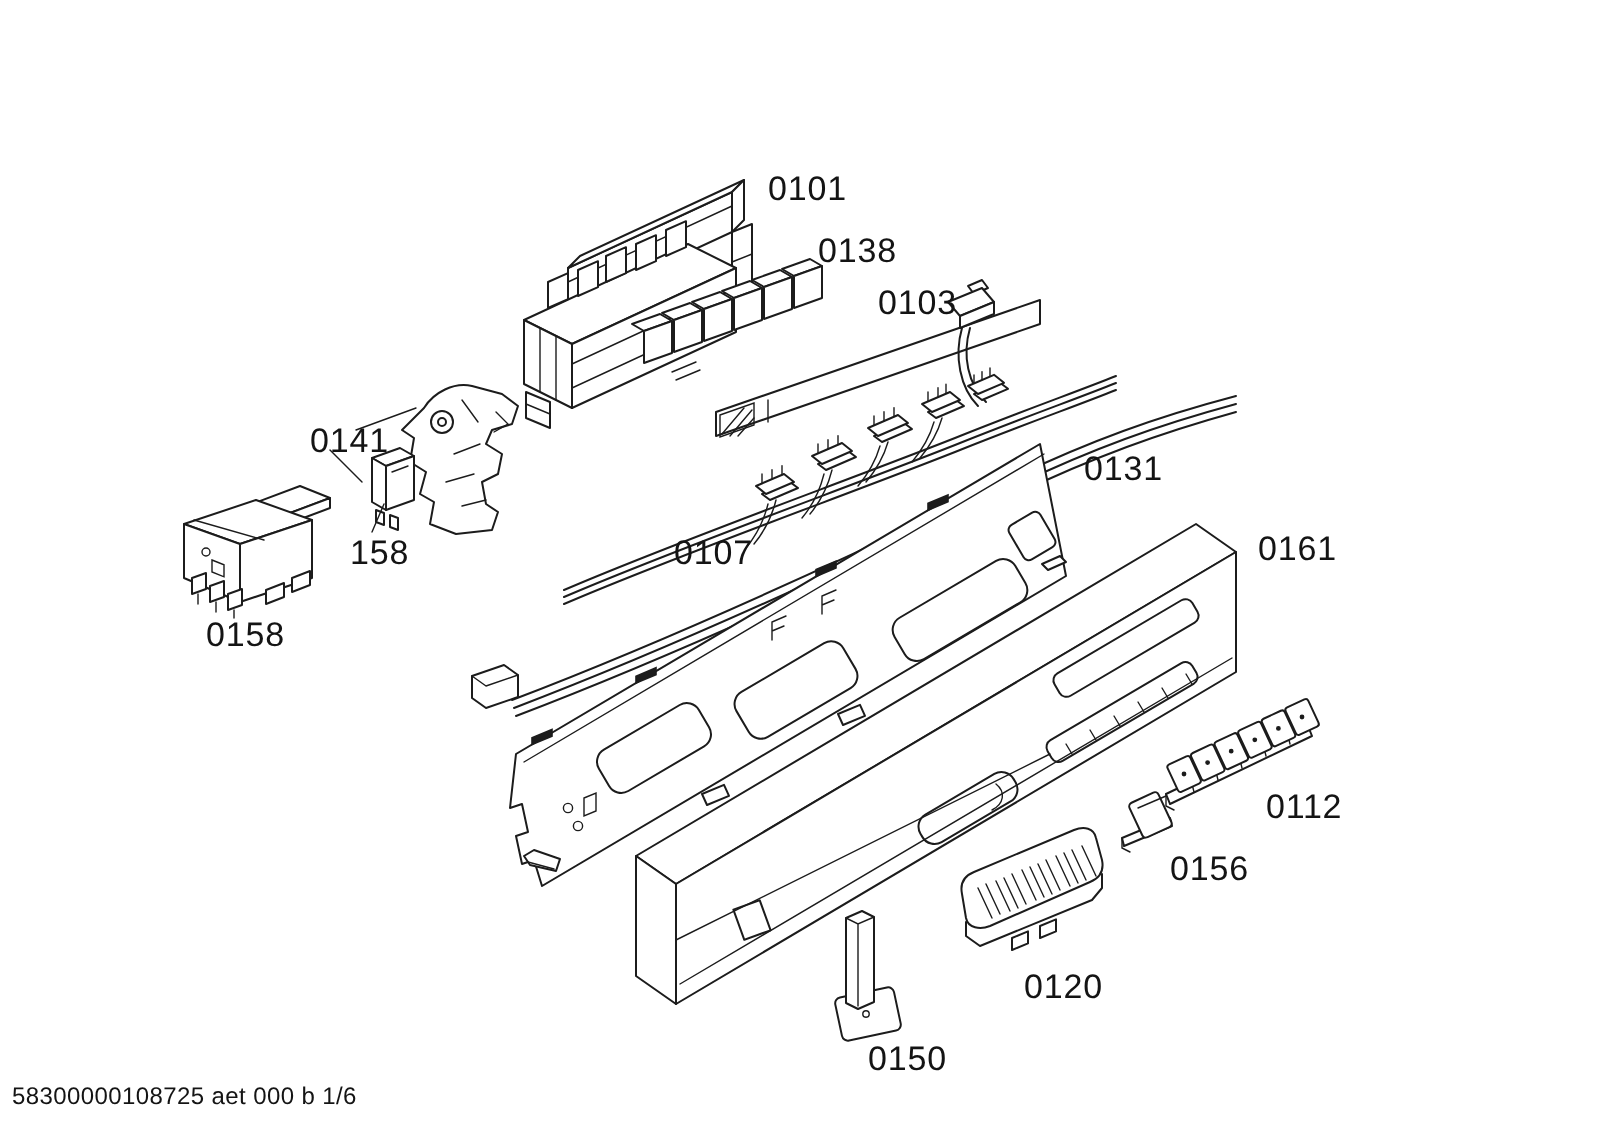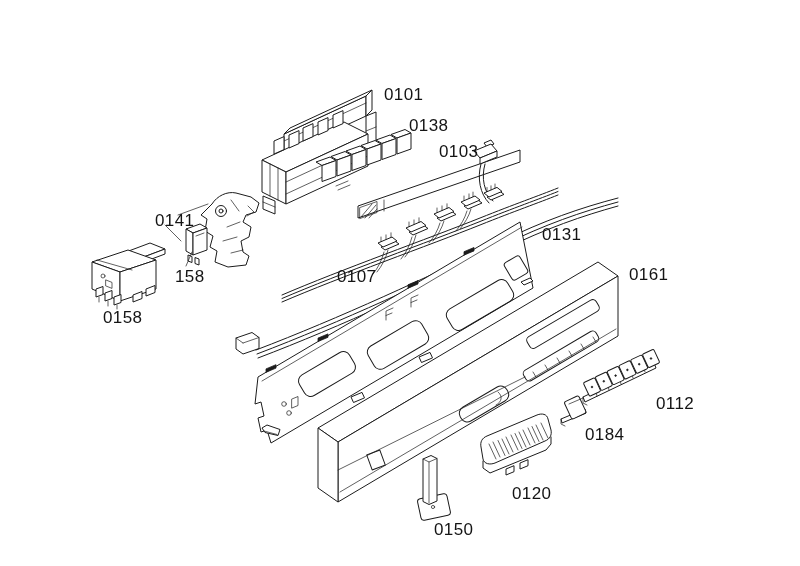--- a/index.html
+++ b/index.html
@@ -253,18 +253,19 @@
 <div class="callout" style="left:384px;top:86px">0101</div>
 <div class="callout" style="left:409px;top:117px">0138</div>
 <div class="callout" style="left:439px;top:143px">0103</div>
 <div class="callout" style="left:155px;top:212px">0141</div>
 <div class="callout" style="left:175px;top:268px">158</div>
 <div class="callout" style="left:103px;top:309px">0158</div>
 <div class="callout" style="left:337px;top:268px">0107</div>
 <div class="callout" style="left:542px;top:226px">0131</div>
 <div class="callout" style="left:434px;top:521px">0150</div>
 <div class="callout" style="left:512px;top:485px">0120</div>
-<div class="callout" style="left:585px;top:426px">0184</div>
-<div class="callout" style="left:656px;top:395px">0112</div>
+<div class="callout" style="left:585px;top:426px">0156</div>
+<div class="callout" style="left:633px;top:395px">0112</div>
 <div class="callout" style="left:629px;top:266px">0161</div>
 
+<div class="footer">58300000108725 aet 000 b 1/6</div>
 
 </div>
 
 </body></html>

